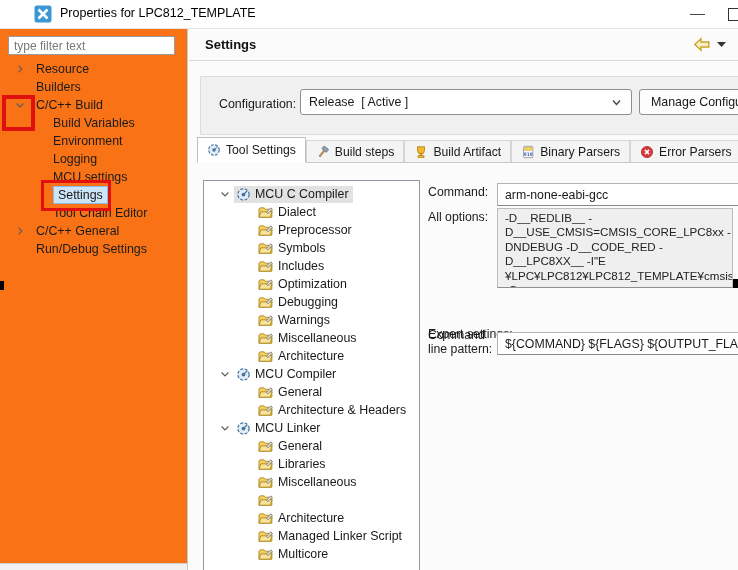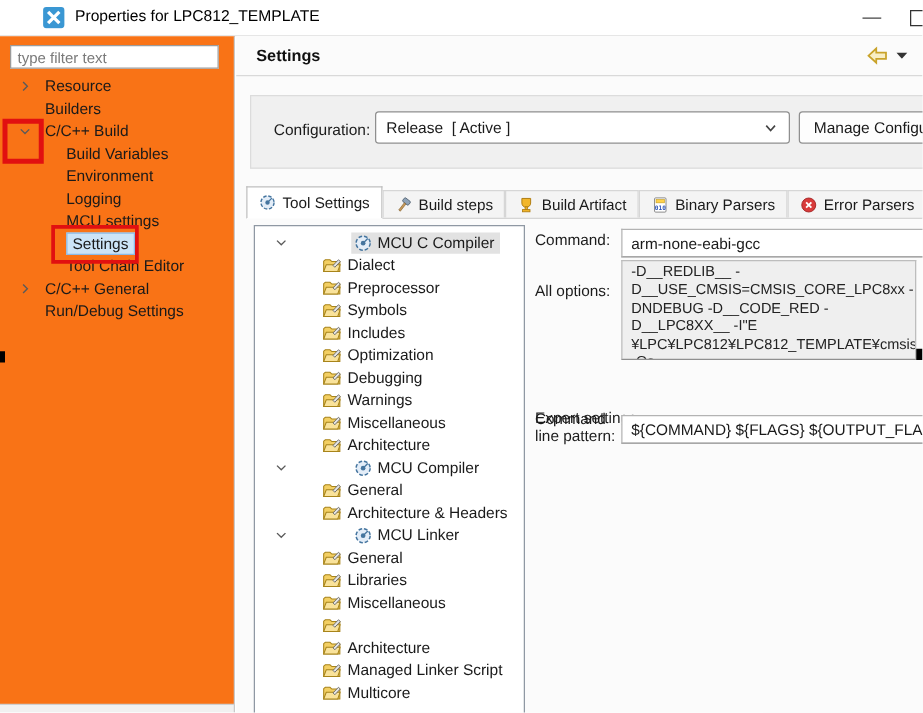--- a/index.html
+++ b/index.html
@@ -40,33 +40,33 @@
 
   .config-box{position:absolute;left:11px;top:47px;right:-6px;height:57px;background:#f0f0f0;border:1px solid #dcdcdc;}
   .cfg-label{position:absolute;left:18px;top:20px;font-size:12.4px;}
   .cfg-select{position:absolute;left:99px;top:12px;width:330px;height:24px;background:#fff;border:1px solid #8f8f8f;
               border-radius:3px;display:flex;align-items:center;font-size:12.4px;}
   .cfg-select .val{padding-left:8px;white-space:pre;flex:1 1 auto;overflow:hidden;}
   .cfg-select .dchev{width:11px;height:11px;margin-right:9px;}
   .manage-btn{position:absolute;left:438px;top:12px;width:118px;height:24px;background:#fdfdfd;border:1px solid #8f8f8f;
               border-radius:3px;font-size:12.4px;display:flex;align-items:center;padding-left:11px;white-space:nowrap;overflow:hidden;}
 
-  .tabs{position:absolute;left:8px;top:120px;right:0;height:25px;display:flex;align-items:flex-end;border-bottom:1px solid #c9c9c9;}
+  .tabs{position:absolute;left:8px;top:108px;right:0;height:25px;display:flex;align-items:flex-end;border-bottom:1px solid #c9c9c9;}
   .tab{display:flex;align-items:center;gap:5px;font-size:12.2px;padding:0 9px;height:21px;background:#f4f4f4;
        border:1px solid #d6d6d6;border-bottom:none;white-space:nowrap;}
   .tab.active{background:#fff;border:1px solid #bfbfbf;border-bottom:1px solid #fff;height:24px;margin-bottom:-1px;}
   .tab .ic{width:14px;height:14px;}
 
   .content{position:absolute;left:0;top:146px;right:0;bottom:0;}
   .tool-tree{position:absolute;left:14px;top:5px;width:215px;bottom:-2px;background:#fff;
              border:1px solid #8f98a3;padding-top:4px;overflow:hidden;}
   .tt-row{height:18px;display:flex;align-items:center;font-size:12.4px;}
   .tt-row .tchev{width:14px;height:14px;margin-left:14px;margin-right:2px;display:flex;align-items:center;justify-content:center;}
   .tt-row.child{padding-left:54px;}
-  .tt-grp{display:flex;align-items:center;gap:4px;padding:1px 4px 1px 2px;margin-left:47px;}
+  .tt-grp{display:flex;align-items:center;gap:4px;padding:1px 4px 1px 2px;}
   .tt-grp.sel-gray{background:#e2e2e2;}
   .tt-row.child .ic{margin-right:5px;}
   .tt-label{white-space:nowrap;}
 
   .flabel{position:absolute;left:239px;font-size:12.3px;color:#1c1c1c;white-space:pre;line-height:13.5px;}
   .cmd-field{position:absolute;left:308px;right:-4px;top:8px;height:21px;background:#fff;border:1px solid #b3b3b3;
              border-bottom-color:#8a8a8a;font-size:12.3px;display:flex;align-items:center;padding-left:7px;overflow:hidden;white-space:nowrap;}
   .allopts{position:absolute;left:308px;right:5px;top:33px;height:76px;background:#efefef;border:1px solid #bdbdbd;
            border-bottom-color:#8f8f8f;font-size:11.6px;line-height:14.4px;padding:2px 0 0 7px;white-space:pre-line;overflow:hidden;color:#222;}
   .pat-field{position:absolute;left:308px;right:-4px;top:157px;height:21px;background:#fff;border:1px solid #b3b3b3;
@@ -403,21 +403,21 @@
         <svg class="ic">
             <use href="#i-folder"></use>
           </svg>
         <span class="tt-label">Multicore</span>
       </div>
     </div>
 
     <span class="flabel" style="top:11px;">Command:</span>
     <div class="cmd-field">arm-none-eabi-gcc</div>
 
-    <span class="flabel" style="top:52px;">All options:</span>
+    <span class="flabel" style="top:36px;">All options:</span>
     <div class="allopts">-D__REDLIB__ -
 D__USE_CMSIS=CMSIS_CORE_LPC8xx -
 DNDEBUG -D__CODE_RED -D__LPC8XX__ -I"E
 ¥LPC¥LPC812¥LPC812_TEMPLATE¥cmsis" -Os
 -Wall -c -fmessage-length=0 -fno-builtin -</div>
 
     <span class="flabel" style="top:153px;">Expert settings:</span>
     <span class="flabel" style="top:154px;">Command
 line pattern:</span>
     <div class="pat-field">${COMMAND} ${FLAGS} ${OUTPUT_FLAG} ${</div>

